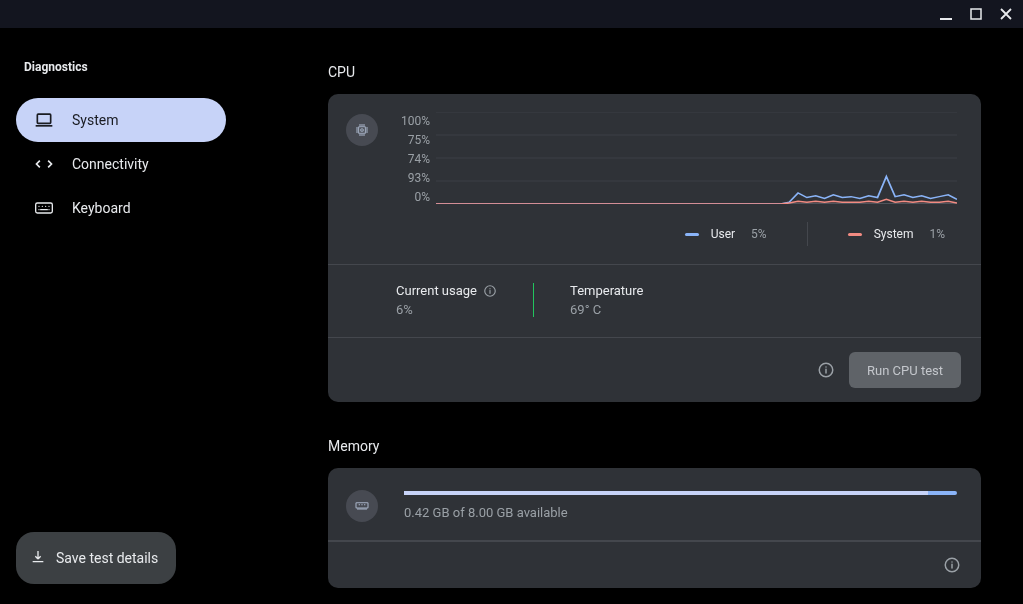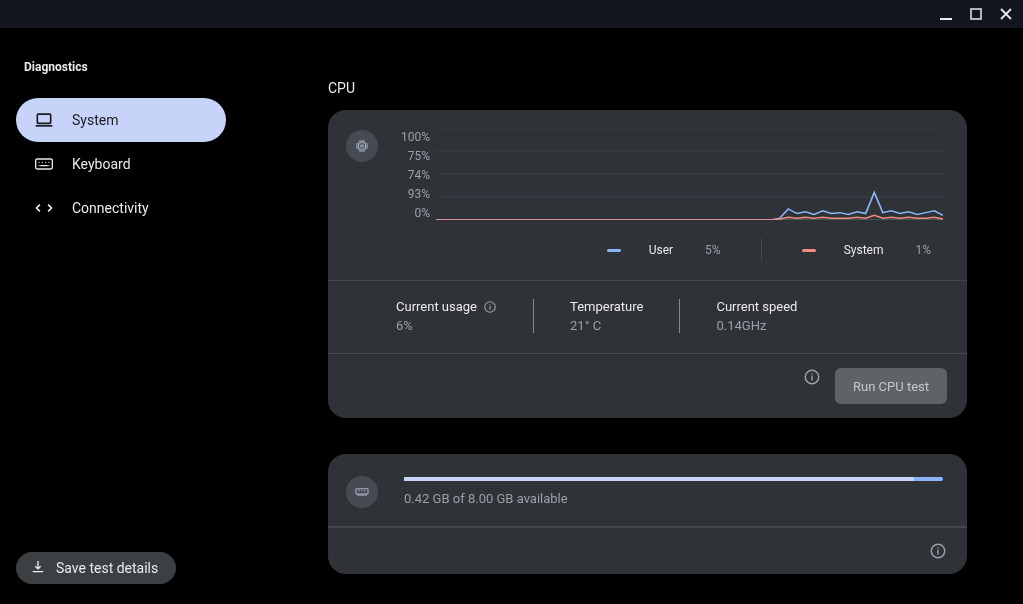--- a/index.html
+++ b/index.html
@@ -10,49 +10,49 @@
 
   .app { display:flex; height: 576px; background:#000; }
   .sidebar { width: 320px; padding: 20px 16px 16px 16px; display:flex; flex-direction:column; }
   .app-title { font-size: 12px; color:#e8eaed; margin: 12px 8px 24px 8px; font-weight:700; }
 
   .nav-item { display:flex; align-items:center; gap:18px; height:44px; border-radius:22px; padding: 0 18px; font-size:14px; color:#e8eaed; cursor:pointer; width: 210px; }
   .nav-item.active { background:#c7d3f8; color:#1a1c22; }
   .nav-item .ic { width:20px; height:20px; display:flex; align-items:center; justify-content:center; }
 
   .save-bar { margin-top:auto; padding-bottom:4px; }
-  .save-btn { display:inline-flex; align-items:center; gap:10px; background:#3c4043; color:#e8eaed; border:none; border-radius:18px; height:32px; padding:0 18px 0 14px; font-size:14px; cursor:pointer; }
-
-  .content { flex:1; padding: 40px 36px 0 0; overflow:hidden; }
+  .save-btn { display:inline-flex; align-items:center; gap:10px; background:#3c4043; color:#e8eaed; border:none; border-radius:18px; height:52px; padding:0 18px 0 14px; font-size:14px; cursor:pointer; }
+
+  .content { flex:1; padding: 24px 36px 0 0; overflow:hidden; }
   .section-header { display:flex; align-items:center; justify-content:space-between; margin: 12px 8px 14px 8px; }
   .section-title { font-size:14px; color:#e8eaed; }
   .pill { background:#3c4043; color:#e8eaed; font-size:12px; padding:4px 12px; border-radius:12px; }
 
-  .card { background:#2f3237; border-radius:18px; margin: 0 20px 36px 8px; overflow:hidden; }
+  .card { background:#2f3237; border-radius:10px; margin: 0 6px 36px 8px; overflow:hidden; }
   .chart-area { display:flex; padding: 18px 24px 0 18px; }
   .chip-circle { width:32px; height:32px; border-radius:50%; background:#474a52; display:flex; align-items:center; justify-content:center; flex-shrink:0; margin-top:2px; }
   .chart-wrap { flex:1; margin-left:14px; }
   .chart-row { display:flex; align-items:flex-start; }
   .y-labels { width:38px; text-align:right; font-size:12px; color:#9aa0a6; display:flex; flex-direction:column; justify-content:space-between; height:92px; padding-top:2px; }
   .plot { flex:1; height:92px; position:relative; margin-left:6px; }
   .plot svg { width:100%; height:100%; display:block; }
   .legend { display:flex; justify-content:flex-end; gap:40px; font-size:12px; color:#e8eaed; padding: 18px 12px 18px 0; align-items:center; }
   .legend .sep { width:1px; height:24px; background:#44474d; }
-  .lg-item { display:flex; align-items:center; gap:28px; }
+  .lg-item { display:flex; align-items:center; gap:12px; }
   .swatch { width:14px; height:3px; border-radius:2px; }
   .lg-val { color:#9aa0a6; margin-left:4px; }
 
   .stats-row { display:flex; border-top:1px solid #44474d; padding: 18px 24px 20px 68px; gap:0; }
   .stat { flex:0 0 auto; padding-right:36px; }
   .stat + .stat { border-left:1px solid #22c55e; padding-left:36px; }
   .stat-label { font-size:13px; color:#e8eaed; display:flex; align-items:center; gap:6px; }
   .stat-val { font-size:13px; color:#9aa0a6; margin-top:4px; }
   .info-ic { width:14px; height:14px; display:inline-flex; }
 
-  .action-row { border-top:1px solid #44474d; display:flex; justify-content:flex-end; gap:14px; padding:14px 20px; }
+  .action-row { border-top:1px solid #44474d; display:flex; justify-content:flex-end; align-items:center; gap:14px; padding:14px 20px; }
   .action-btn { background:#5f6368; color:#c4c7cc; border:none; border-radius:6px; height:36px; padding:0 18px; font-size:13px; cursor:pointer; }
   .info-standalone { width:18px; height:18px; color:#9aa0a6; display:flex; align-items:center; justify-content:center; }
 
   .mem-body { display:flex; align-items:center; gap:26px; padding:20px 24px 18px 18px; border-bottom:1px solid #44474d;}
   .mem-bar-wrap { flex:1; }
   .mem-bar { height:4px; width:100%; background:#8ab4f8; border-radius:2px; position:relative; }
   .mem-bar .fill { position:absolute; left:0; top:0; bottom:0; background:#c7d3f8; }
   .mem-text { font-size:13px; color:#9aa0a6; margin-top:10px; }
 </style>
 </head>
@@ -85,35 +85,35 @@
         <svg width="20" height="20" viewBox="0 0 24 24" fill="none" stroke="#1a1c22" stroke-width="2">
             <rect x="4" y="5" width="16" height="11" rx="1"></rect>
             <path d="M2 19h20"></path>
           </svg>
       </span>
       <span>System</span>
     </div>
 
     <div class="nav-item">
       <span class="ic">
+        <svg width="20" height="20" viewBox="0 0 24 24" fill="none" stroke="#e8eaed" stroke-width="2">
+            <path d="M7 8l-4 4 4 4M17 8l4 4-4 4"></path>
+          </svg>
+      </span>
+      <span>Connectivity</span>
+    </div>
+
+    <div class="nav-item">
+      <span class="ic">
         <svg width="20" height="20" viewBox="0 0 24 24" fill="none" stroke="#e8eaed" stroke-width="1.6">
             <rect x="2" y="6" width="20" height="12" rx="2"></rect>
             <path d="M6 10h0M10 10h0M14 10h0M18 10h0M6 14h0M8 14h8M18 14h0" stroke-linecap="round"></path>
           </svg>
       </span>
       <span>Keyboard</span>
-    </div>
-
-    <div class="nav-item">
-      <span class="ic">
-        <svg width="20" height="20" viewBox="0 0 24 24" fill="none" stroke="#e8eaed" stroke-width="2">
-            <path d="M7 8l-4 4 4 4M17 8l4 4-4 4"></path>
-          </svg>
-      </span>
-      <span>Connectivity</span>
     </div>
 
     <div class="save-bar">
       <button class="save-btn">
         <span>
           <svg width="16" height="16" viewBox="0 0 24 24" fill="none" stroke="#e8eaed" stroke-width="2">
               <path d="M12 3v12m0 0l-4-4m4 4l4-4M4 19h16"></path>
             </svg>
         </span>
         <span>Save test details</span>
@@ -183,41 +183,38 @@
                   <path d="M12 8h0M12 11v5" stroke-linecap="round"></path>
                 </svg>
             </span>
           </div>
           <div class="stat-val">6%</div>
         </div>
         <div class="stat">
           <div class="stat-label">
               <span>Temperature</span>
             </div>
-          <div class="stat-val">21° C</div>
-        </div>
-        <div class="stat">
-          <div class="stat-label">
-              <span>Current speed</span>
-            </div>
-          <div class="stat-val">0.14GHz</div>
+          <div class="stat-val">69° C</div>
         </div>
       </div>
 
       <div class="action-row">
         <div class="info-standalone">
           <svg width="18" height="18" viewBox="0 0 24 24" fill="none" stroke="#9aa0a6" stroke-width="2">
               <circle cx="12" cy="12" r="9"></circle>
               <path d="M12 8h0M12 11v5" stroke-linecap="round"></path>
             </svg>
         </div>
         <button class="action-btn">Run CPU test</button>
       </div>
     </div>
 
+    <div class="section-header">
+      <div class="section-title">Memory</div>
+    </div>
 
     <div class="card">
       <div class="mem-body">
         <div class="chip-circle">
           <svg width="16" height="16" viewBox="0 0 24 24" fill="none" stroke="#a8b3c7" stroke-width="1.6">
               <rect x="3" y="7" width="18" height="8" rx="1"></rect>
               <path d="M6 15v3M9 15v3M12 15v3M15 15v3M18 15v3M7 10h2M11 10h2M15 10h2"></path>
             </svg>
         </div>
         <div class="mem-bar-wrap">

